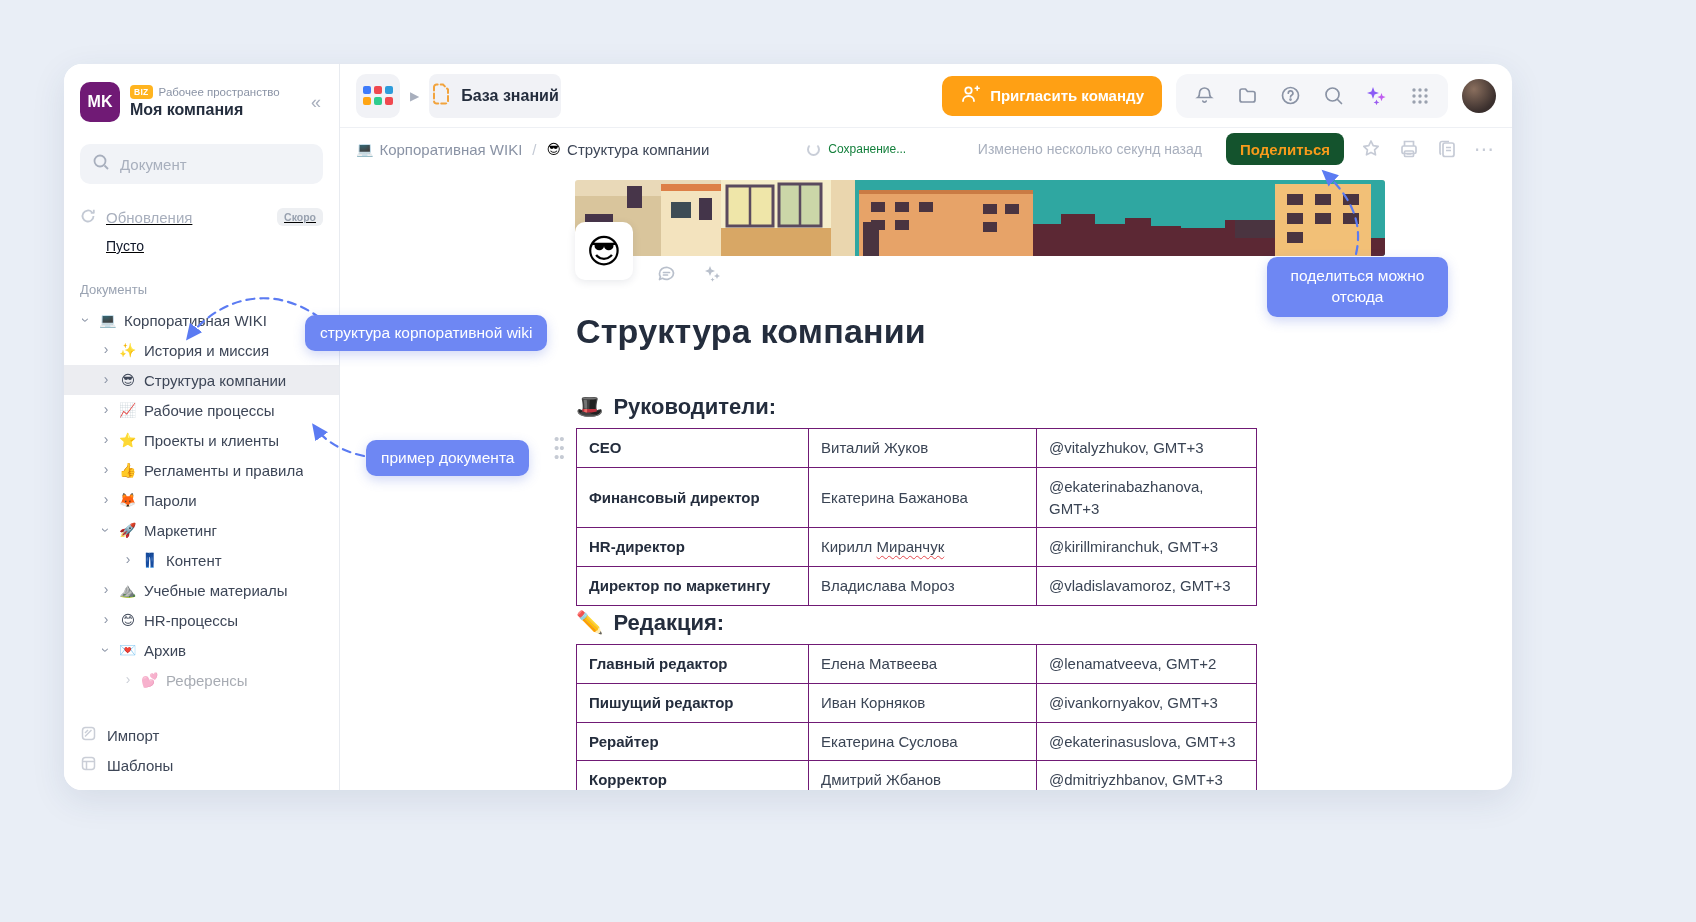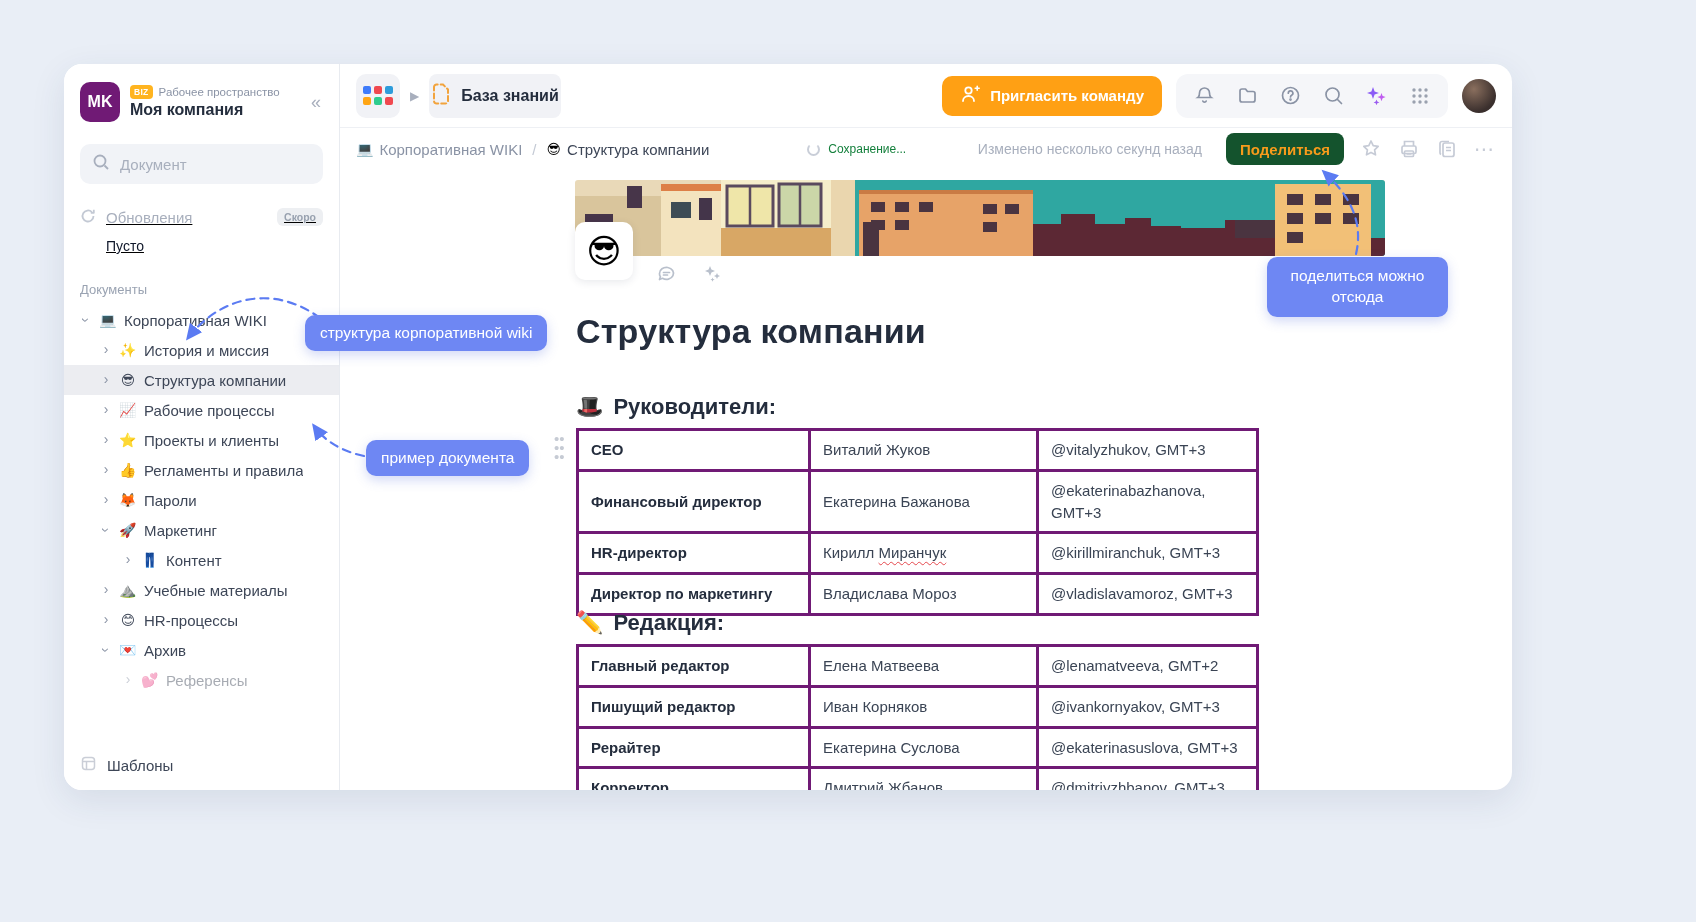--- a/index.html
+++ b/index.html
@@ -88,21 +88,21 @@
   .under-icons { position:absolute; left:316px; top:94px; display:flex; gap:26px; color:#B9C0CC; }
   .under-icons .ic { cursor:pointer; display:flex; }
 
   .doc-title { position:absolute; left:236px; top:142px; font-size:34px; font-weight:800; color:#242D3D; letter-spacing:.2px; }
 
   .sec-heading { position:absolute; left:236px; font-size:22px; font-weight:700; color:#242D3D; display:flex; gap:10px; align-items:center; }
   .sec1 { top:224px; } .sec2 { top:440px; }
 
   table.org { position:absolute; left:236px; border-collapse:collapse; table-layout:fixed; width:680px; }
   .t1 { top:258px; } .t2 { top:474px; }
-  table.org td { border:3px solid #701a75; font-size:15px; color:#3A4454; padding:8px 12px; vertical-align:middle; line-height:1.45; }
+  table.org td { border:1px solid #701a75; font-size:15px; color:#3A4454; padding:8px 12px; vertical-align:middle; line-height:1.45; }
   table.org td.role { font-weight:700; color:#242D3D; width:232px; }
   table.org td.name { width:228px; }
   table.org td.contact { width:220px; }
   .squiggle { text-decoration:underline wavy #E5484D 1px; text-underline-offset:3px; }
   .drag-handle { position:absolute; left:214px; top:264px; color:#C6CBD4; font-size:15px; line-height:9px; cursor:grab; }
 
   
   .tt { position:absolute; background:#6E87F3; color:#fff; font-size:15.5px; border-radius:10px; padding:9px 15px;
     z-index:41; box-shadow:0 4px 12px rgba(70,100,220,.25); }
   .tt1 { left:241px; top:251px; white-space:nowrap; }
@@ -217,20 +217,30 @@
         <span class="tlabel">Архив</span>
       </div>
       <div class="titem lvl2 faded">
         <span class="chev">›</span>
         <span class="temoji">💕</span>
         <span class="tlabel">Референсы</span>
       </div>
     </div>
 
     <div class="side-footer">
+      <div class="foot-item">
+        <span>
+          <svg width="17" height="17" viewBox="0 0 17 17" fill="none" stroke="#A8AFBD" stroke-width="1.5">
+              <rect x="2.5" y="2.5" width="12" height="12" rx="3"></rect>
+              <path d="M5 11.5 L11.5 5"></path>
+              <path d="M5 8 L8 5"></path>
+            </svg>
+        </span>
+        <span>Импорт</span>
+      </div>
       <div class="foot-item">
         <span>
           <svg width="17" height="17" viewBox="0 0 17 17" fill="none" stroke="#A8AFBD" stroke-width="1.5">
               <rect x="2.5" y="2.5" width="12" height="12" rx="3"></rect>
               <path d="M2.5 6.5 H14.5"></path>
               <path d="M6.5 6.5 V14.5"></path>
             </svg>
         </span>
         <span>Шаблоны</span>
       </div>

